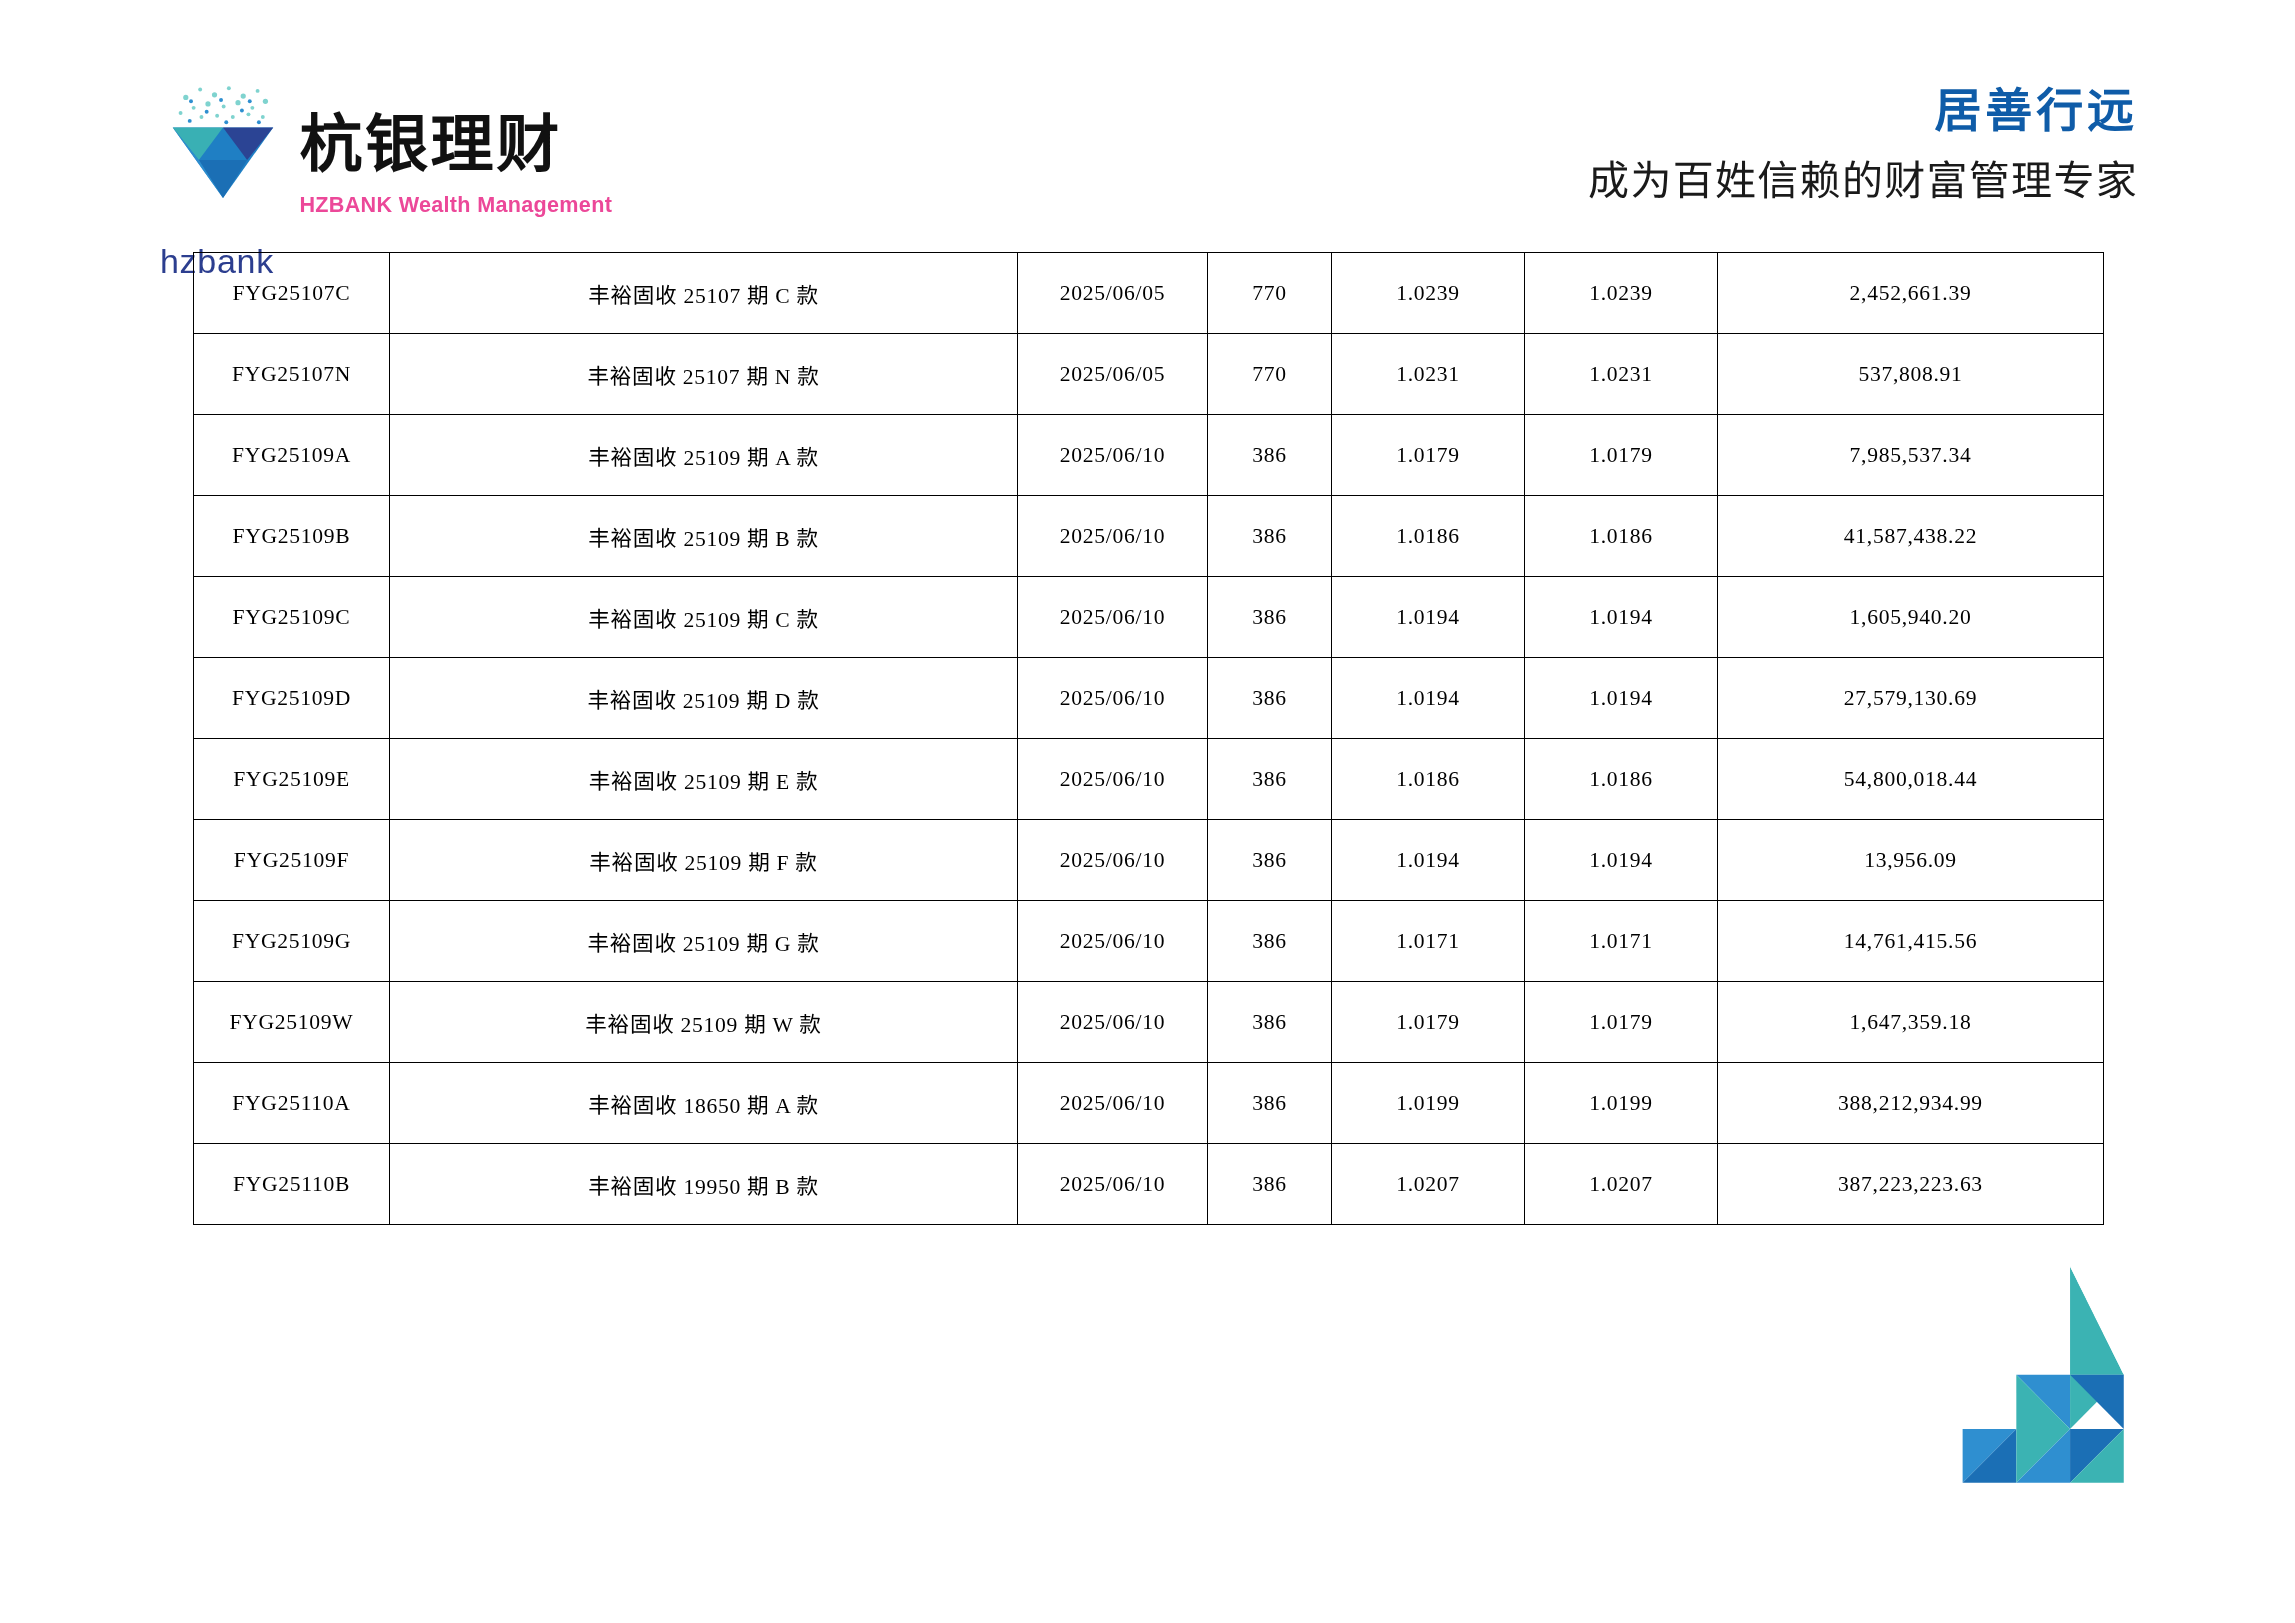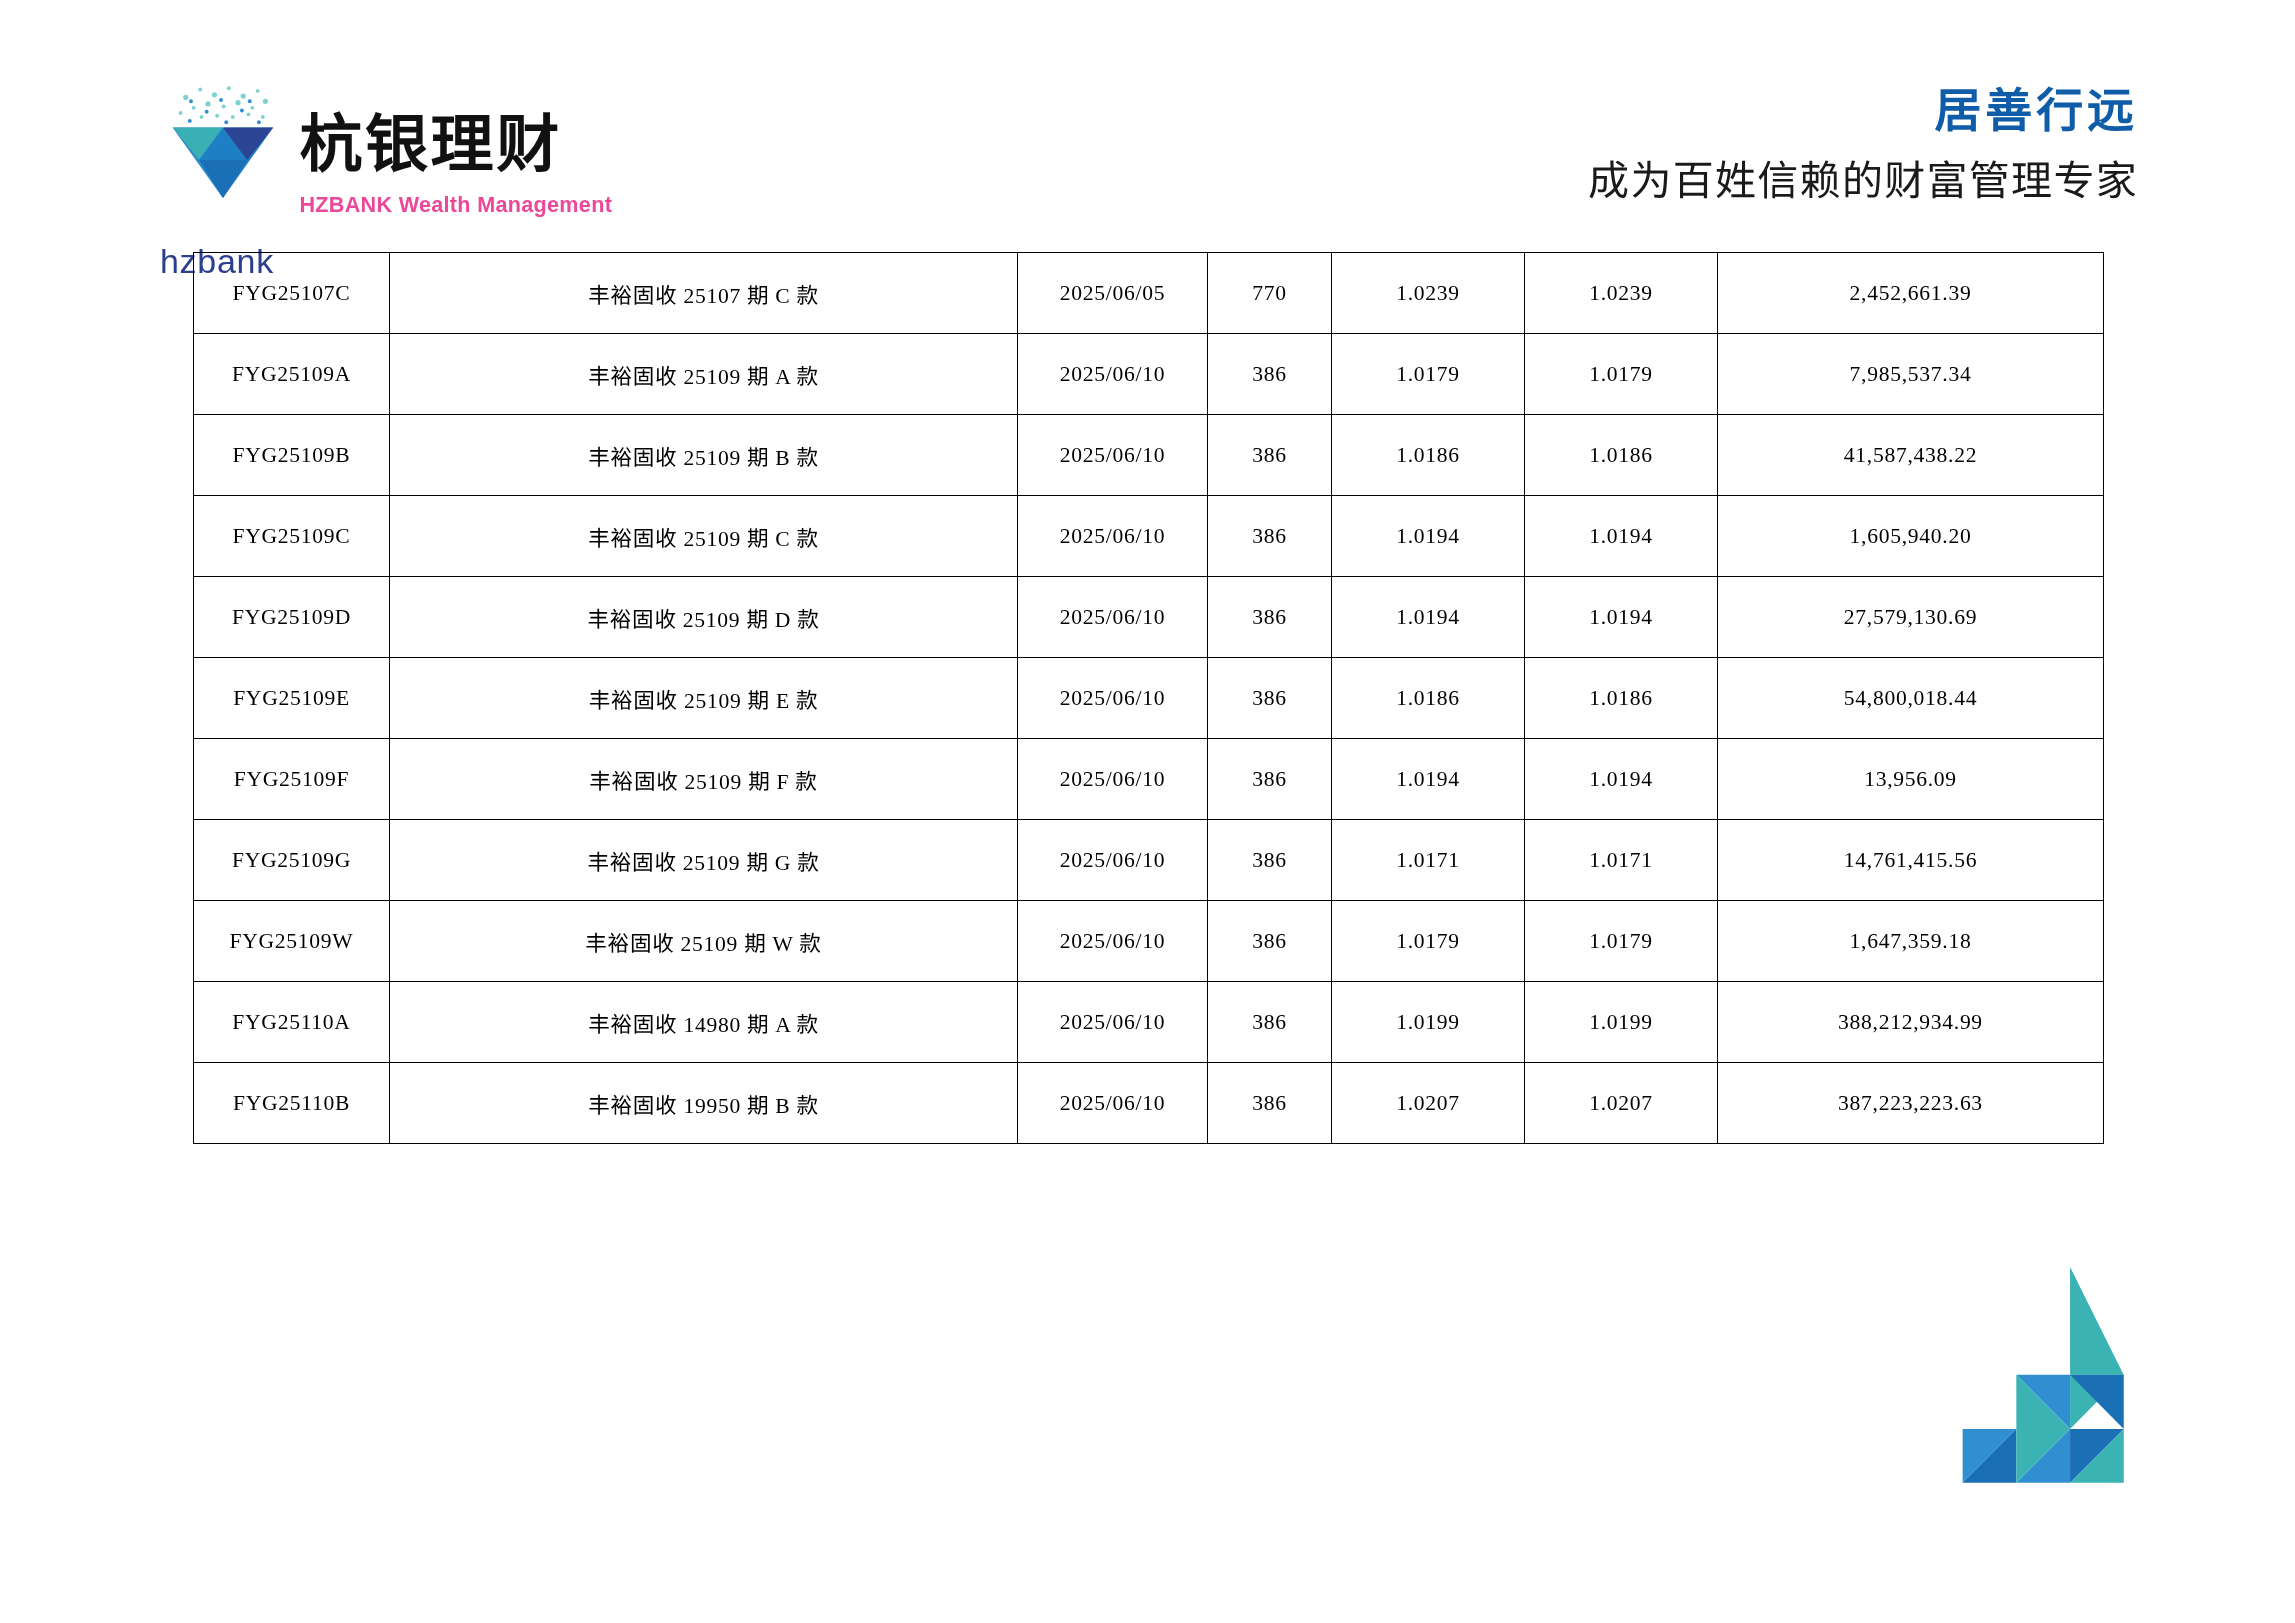--- a/index.html
+++ b/index.html
@@ -212,20 +212,29 @@
         <tr>
           <td>FYG25107C</td>
           <td class="cn-cell">丰裕固收 25107 期 C 款</td>
           <td>2025/06/05</td>
           <td>770</td>
           <td>1.0239</td>
           <td>1.0239</td>
           <td>2,452,661.39</td>
         </tr>
         <tr>
+          <td>FYG25107N</td>
+          <td class="cn-cell">丰裕固收 25107 期 N 款</td>
+          <td>2025/06/05</td>
+          <td>770</td>
+          <td>1.0231</td>
+          <td>1.0231</td>
+          <td>537,808.91</td>
+        </tr>
+        <tr>
           <td>FYG25109A</td>
           <td class="cn-cell">丰裕固收 25109 期 A 款</td>
           <td>2025/06/10</td>
           <td>386</td>
           <td>1.0179</td>
           <td>1.0179</td>
           <td>7,985,537.34</td>
         </tr>
         <tr>
           <td>FYG25109B</td>
@@ -285,21 +294,21 @@
           <td>FYG25109W</td>
           <td class="cn-cell">丰裕固收 25109 期 W 款</td>
           <td>2025/06/10</td>
           <td>386</td>
           <td>1.0179</td>
           <td>1.0179</td>
           <td>1,647,359.18</td>
         </tr>
         <tr>
           <td>FYG25110A</td>
-          <td class="cn-cell">丰裕固收 14980 期 A 款</td>
+          <td class="cn-cell">丰裕固收 18650 期 A 款</td>
           <td>2025/06/10</td>
           <td>386</td>
           <td>1.0199</td>
           <td>1.0199</td>
           <td>388,212,934.99</td>
         </tr>
         <tr>
           <td>FYG25110B</td>
           <td class="cn-cell">丰裕固收 19950 期 B 款</td>
           <td>2025/06/10</td>

